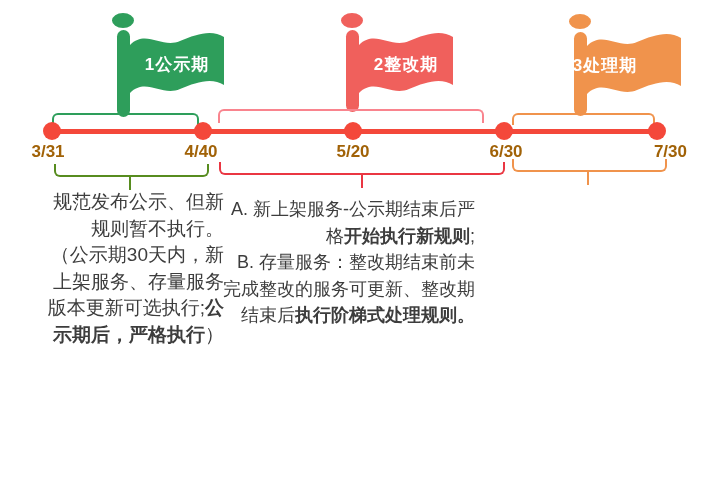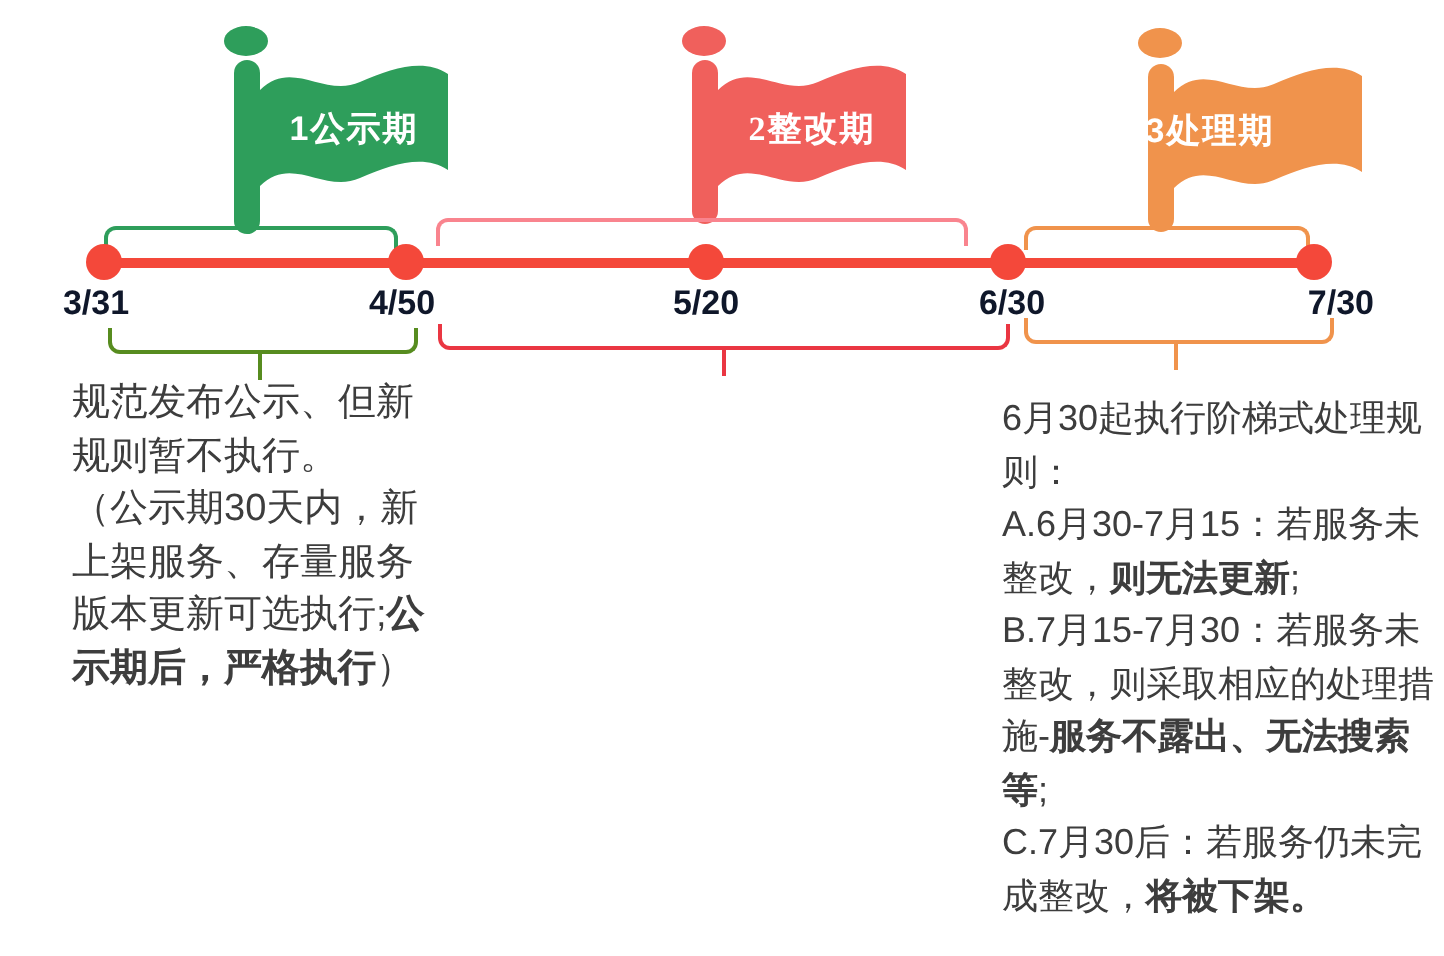--- a/index.html
+++ b/index.html
@@ -16,40 +16,40 @@
     color:#ffffff;font-weight:bold;font-size:17px;letter-spacing:1px;padding-top:2px;
   }
   .green-fill{background:#2e9e5b;}
   .red-fill{background:#f0605c;}
   .orange-fill{background:#f0934c;}
   
   .tl-line{position:absolute;left:52px;top:129px;width:605px;height:5px;background:#f4483a;border-radius:3px;}
   .tl-dot{position:absolute;width:18px;height:18px;border-radius:50%;background:#f4483a;top:122px;}
   .date-label{
     position:absolute;top:142px;width:64px;text-align:center;
-    font-size:17px;font-weight:bold;color:#0f172a;
+    font-size:17px;font-weight:bold;color:#a16207;
   }
   
   .bracket-top{position:absolute;border-style:solid;border-width:2px 2px 0 2px;border-radius:6px 6px 0 0;}
   .bt-green{left:52px;top:113px;width:143px;height:10px;border-color:#2e9e5b;}
   .bt-pink{left:218px;top:109px;width:262px;height:12px;border-color:#f9848e;}
   .bt-orange{left:512px;top:113px;width:139px;height:10px;border-color:#f0934c;}
   
   .bracket-bottom{position:absolute;border-style:solid;border-width:0 2px 2px 2px;border-radius:0 0 6px 6px;}
   .bb-green{left:54px;top:164px;width:151px;height:11px;border-color:#578c1f;}
   .bb-red{left:219px;top:162px;width:282px;height:11px;border-color:#ea3642;}
   .bb-orange{left:512px;top:159px;width:151px;height:11px;border-color:#f0934c;}
   .notch{position:absolute;width:2px;height:13px;bottom:-15px;}
   .bb-green .notch{left:73px;background:#578c1f;}
   .bb-red .notch{left:140px;background:#ea3642;}
   .bb-orange .notch{left:73px;background:#f0934c;}
   
   .note{
     position:absolute;color:#3d3d3d;font-size:18px;line-height:26.5px;
-    white-space:pre-wrap;word-break:break-all;
+    white-space:pre-wrap;word-break:break-all;text-align:right;
   }
   .note-left{left:36px;top:189px;width:188px;font-size:19px;}
   .note-mid{left:221px;top:196px;width:254px;}
   .note-right{left:501px;top:196px;width:218px;}
   .note .b{font-weight:bold;}
 </style>
 </head>
 <body>
 
 <div class="canvas">
@@ -62,21 +62,21 @@
     </svg>
     <div class="flag-label" style="left:130px;top:27px;width:94px;height:70px;">1公示期</div>
   </div>
 
   <div>
     <div class="flag-ball red-fill" style="left:341px;top:13px;width:22px;height:15px;"></div>
     <div class="flag-pole red-fill" style="left:346px;top:30px;height:82px;"></div>
     <svg class="flag-banner" style="left:359px;top:27px;" width="94" height="78" viewBox="0 0 94 78">
       <path fill="#f0605c" d="M0 18 C 16 2 32 22 50 14 C 66 7 82 2 94 10 L 94 58 C 82 50 66 55 50 62 C 32 70 16 50 0 66 Z"></path>
     </svg>
-    <div class="flag-label" style="left:359px;top:27px;width:94px;height:70px;font-family:Liberation Serif, serif;">2整改期</div>
+    <div class="flag-label" style="left:359px;top:27px;width:94px;height:70px;">2整改期</div>
   </div>
 
   <div>
     <div class="flag-ball orange-fill" style="left:569px;top:14px;width:22px;height:15px;"></div>
     <div class="flag-pole orange-fill" style="left:574px;top:32px;height:84px;"></div>
     <svg class="flag-banner" style="left:587px;top:28px;" width="94" height="78" viewBox="0 0 94 78">
       <path fill="#f0934c" d="M0 18 C 16 2 32 22 50 14 C 66 7 82 2 94 10 L 94 58 C 82 50 66 55 50 62 C 32 70 16 50 0 66 Z"></path>
     </svg>
     <div class="flag-label" style="left:558px;top:28px;width:94px;height:70px;">3处理期</div>
   </div>
@@ -86,35 +86,33 @@
   <div class="bracket-top bt-orange"></div>
 
   <div class="tl-line"></div>
   <div class="tl-dot" style="left:43px;"></div>
   <div class="tl-dot" style="left:194px;"></div>
   <div class="tl-dot" style="left:344px;"></div>
   <div class="tl-dot" style="left:495px;"></div>
   <div class="tl-dot" style="left:648px;"></div>
 
   <div class="date-label" style="left:16px;">3/31</div>
-  <div class="date-label" style="left:169px;">4/50</div>
+  <div class="date-label" style="left:169px;">4/40</div>
   <div class="date-label" style="left:321px;">5/20</div>
   <div class="date-label" style="left:474px;text-align:center;">6/30</div>
   <div class="date-label" style="left:623px;text-align:right;">7/30</div>
 
   <div class="bracket-bottom bb-green">
       <div class="notch"></div>
     </div>
   <div class="bracket-bottom bb-red">
       <div class="notch"></div>
     </div>
   <div class="bracket-bottom bb-orange">
       <div class="notch"></div>
     </div>
 
   <div class="note note-left"><span>规范发布公示、但新规则暂不执行。
 （公示期30天内，新上架服务、存量服务版本更新可选执行;</span><span class="b">公示期后，严格执行</span><span>）</span></div>
-  <div class="note note-right"><span>6月30起执行阶梯式处理规则：
-A.6月30-7月15：若服务未整改，</span><span class="b">则无法更新</span><span>;
-B.7月15-7月30：若服务未整改，则采取相应的处理措施-</span><span class="b">服务不露出、无法搜索等</span><span>;
-C.7月30后：若服务仍未完成整改，</span><span class="b">将被下架。</span></div>
+  <div class="note note-mid"><span>A. 新上架服务-公示期结束后严格</span><span class="b">开始执行新规则</span><span>;
+B. 存量服务：整改期结束前未完成整改的服务可更新、整改期结束后</span><span class="b">执行阶梯式处理规则。</span></div>
 
 </div>
 
 </body></html>

